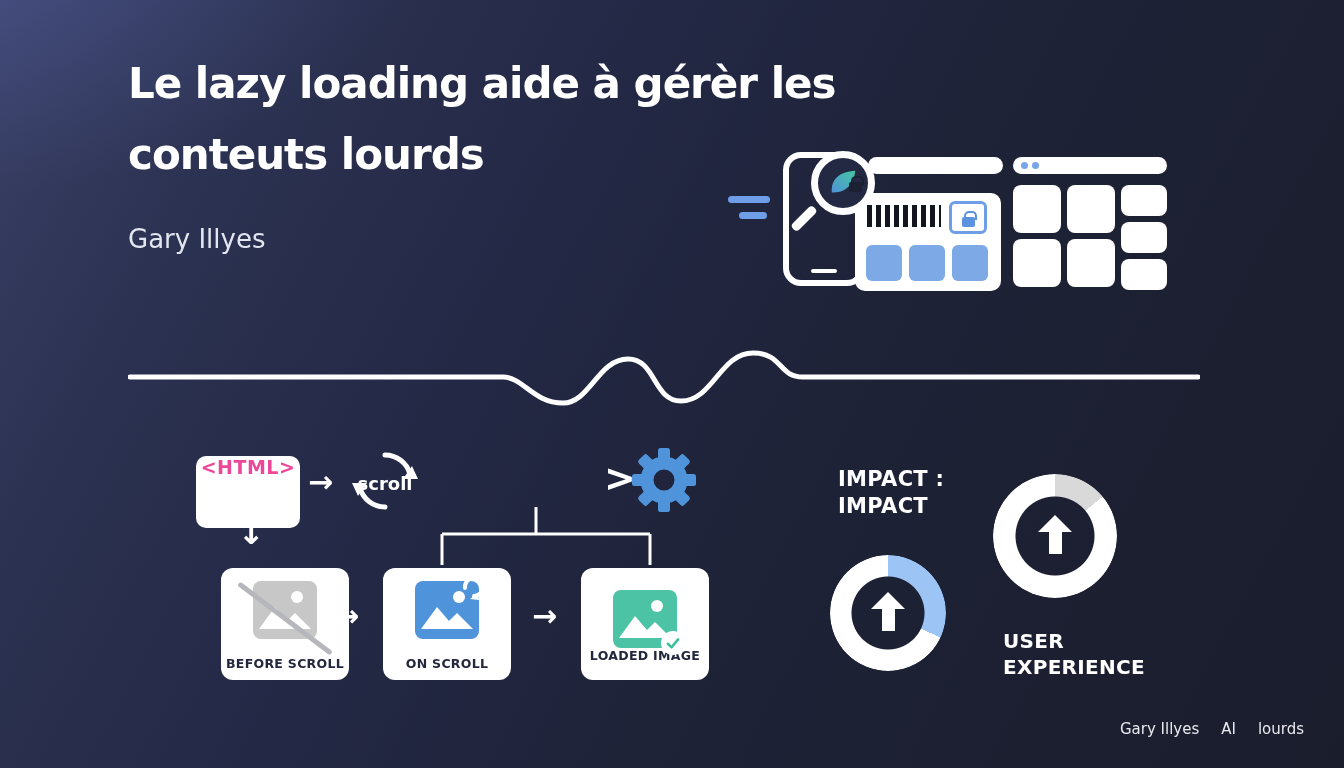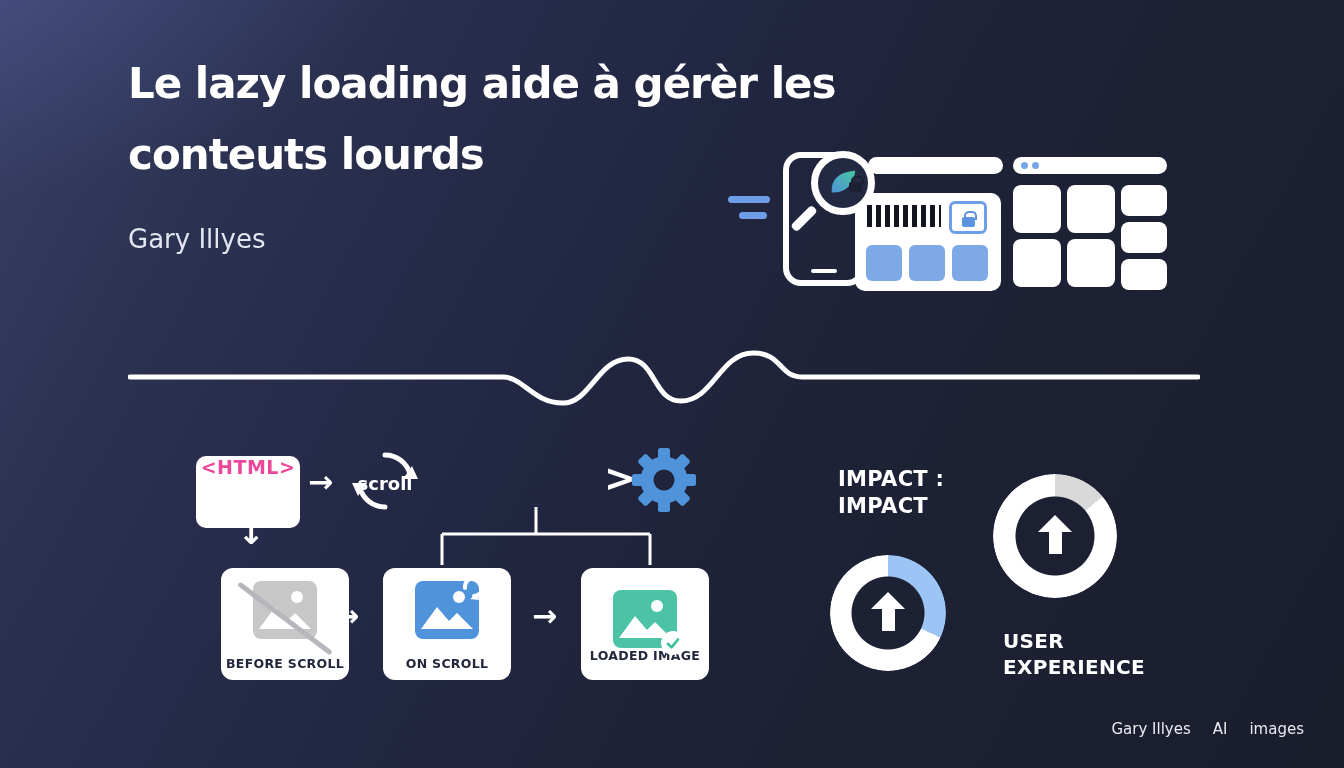--- a/index.html
+++ b/index.html
@@ -232,16 +232,16 @@
   </div>
 
   <div class="abs ux-text">
     <div>USER</div>
     <div>EXPERIENCE</div>
   </div>
 
   <div class="abs footer">
     <span>Gary Illyes</span>
     <span>AI</span>
-    <span>images</span>
+    <span>lourds</span>
   </div>
 
 </div>
 
 </body></html>

